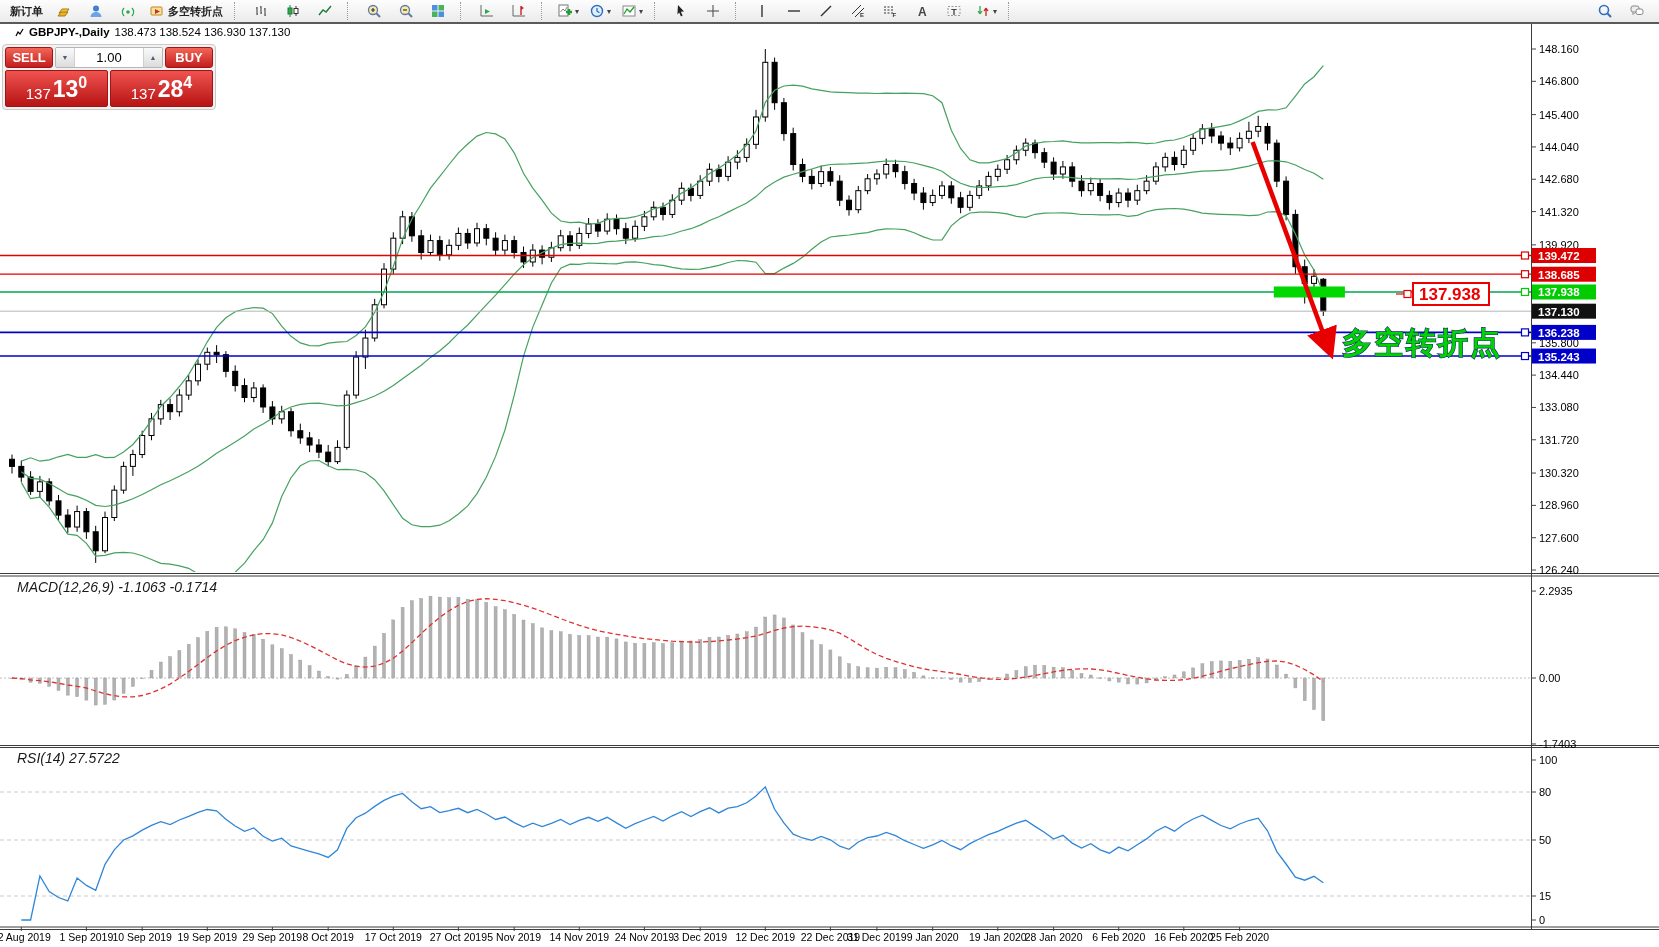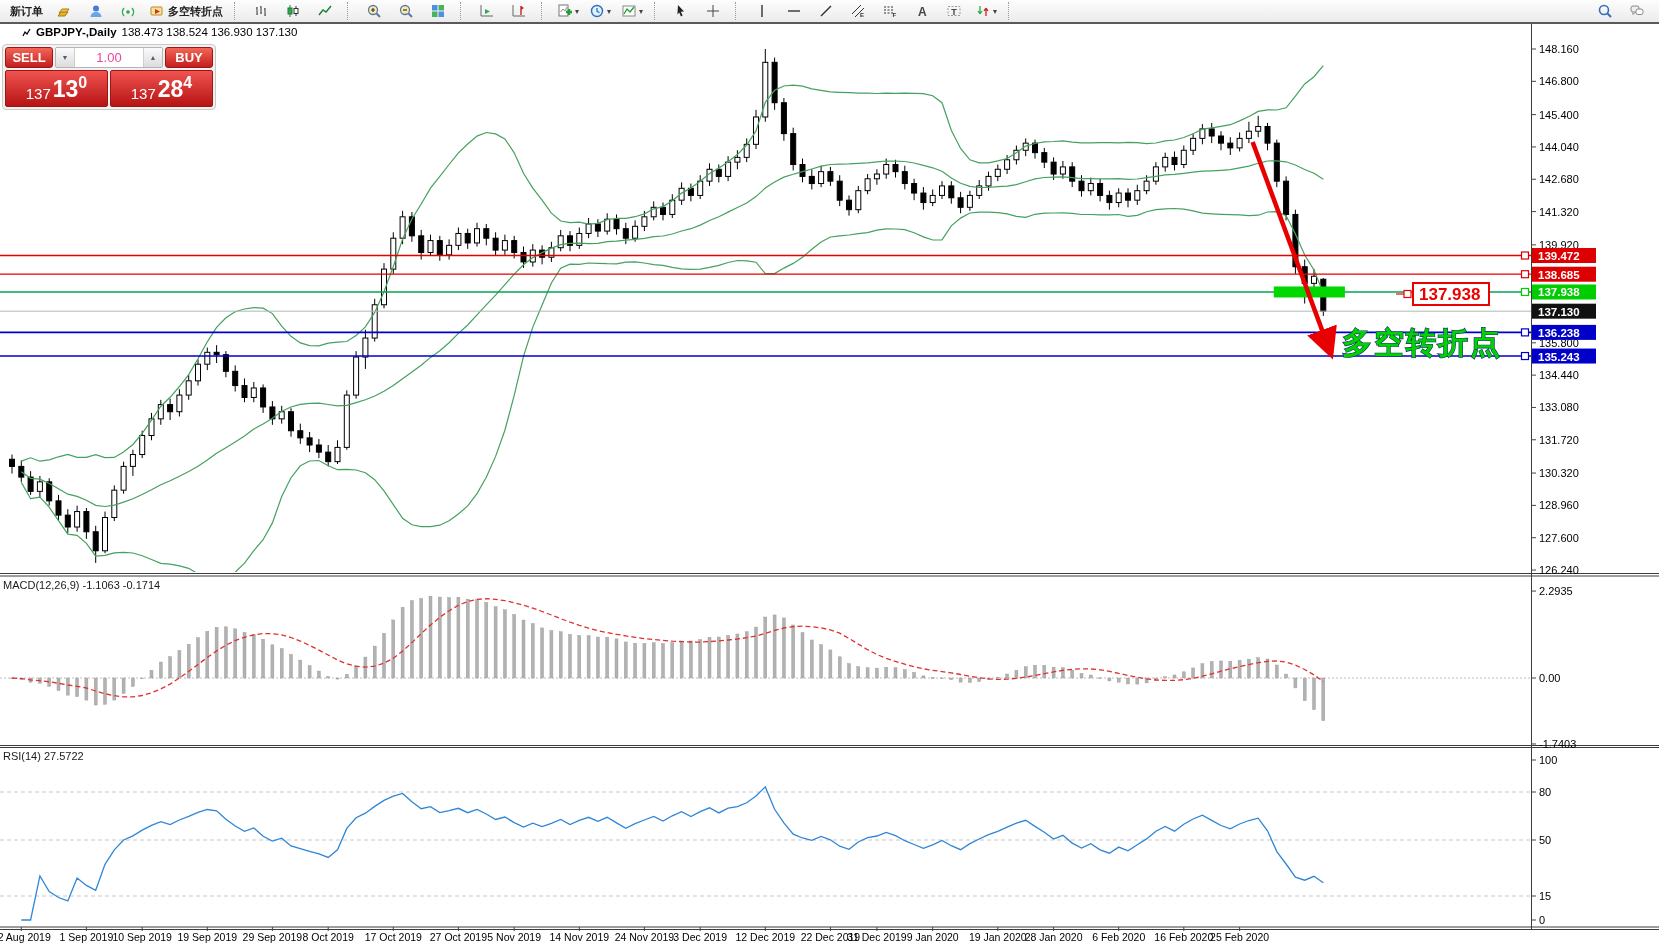--- a/index.html
+++ b/index.html
@@ -12,37 +12,37 @@
   .tb-sep{width:6px;height:18px;border-left:1px dotted #9a9a9a;margin:0 2px 0 4px;}
   .tb-btn{display:inline-flex;align-items:center;justify-content:center;height:19px;min-width:22px;
     padding:0 3px;margin:0 1px;border:1px solid transparent;border-radius:2px;cursor:default;white-space:nowrap;}
   .tb-btn .cap{margin-left:3px;}
   .tb-btn .caret{font-size:8px;color:#444;margin-left:2px;}
   .tf-btn{font-size:11px;color:#333;min-width:24px;}
   .tf-btn.active{background:#fff;border:1px solid #8ea0b5;box-shadow:inset 0 1px 2px rgba(0,0,0,.15);}
   #tb-right{position:absolute;right:6px;top:0;height:22px;display:flex;align-items:center;}
   .icon16{width:16px;height:16px;display:inline-block;}
   
-  #chart-title{position:absolute;left:22px;top:26px;z-index:20;font-size:11.5px;color:#000;display:flex;align-items:center;gap:5px;}
+  #chart-title{position:absolute;left:15px;top:26px;z-index:20;font-size:11.5px;color:#000;display:flex;align-items:center;gap:5px;}
   
-  .ind-label{position:absolute;left:3px;z-index:20;font-size:11px;color:#1a1a1a;}
+  .ind-label{position:absolute;left:17px;z-index:20;font-size:14px;color:#1a1a1a;font-style:italic;}
   #macd-label{top:579px;}
   #rsi-label{top:750px;}
   
   #trade-panel{position:absolute;left:2px;top:44px;width:208px;z-index:25;
     background:#f2f2f2;border:1px solid #c9c9c9;border-radius:4px;padding:2px;}
   #tp-top{display:flex;align-items:stretch;height:21px;gap:2px;border-radius:9px;}
   .tp-btn{flex:0 0 46px;display:flex;align-items:center;justify-content:center;color:#fff;font-weight:bold;
     font-size:13px;border-radius:3px;background:linear-gradient(#f26657,#c41e1e);border:1px solid #9e1515;cursor:pointer;}
   #tp-spin{flex:1;display:flex;align-items:stretch;background:#fff;border:1px solid #b5b5b5;border-radius:2px;}
   .spin-btn{width:18px;display:flex;align-items:center;justify-content:center;font-size:7px;color:#4a6078;
     background:linear-gradient(#fafafa,#dcdcdc);cursor:pointer;}
   .spin-btn.left{border-right:1px solid #cfcfcf;}
   .spin-btn.right{border-left:1px solid #cfcfcf;}
-  #tp-volume{flex:1;display:flex;align-items:center;justify-content:center;font-size:13px;color:#ec4899;}
+  #tp-volume{flex:1;display:flex;align-items:center;justify-content:center;font-size:13px;color:#000000;}
   #tp-prices{display:flex;margin-top:2px;gap:2px;height:37px;}
   .tp-price{flex:1;display:flex;align-items:flex-end;justify-content:center;color:#fff;border-radius:2px;
     background:linear-gradient(#ef5350,#b71414);border:1px solid #9e1515;padding-bottom:2px;cursor:pointer;}
   .tp-price .pfx{font-size:15px;font-weight:normal;margin-right:2px;line-height:20px;}
   .tp-price .big{font-size:23px;font-weight:bold;line-height:30px;}
   .tp-price .sup{font-size:16px;font-weight:bold;position:relative;top:-12px;}
   svg text{font-family:"Liberation Sans","DejaVu Sans",sans-serif;}
 </style>
 </head>
 <body>

